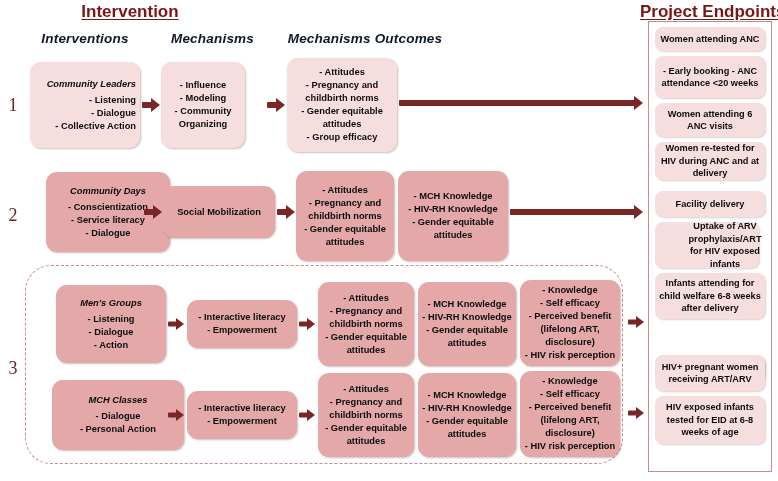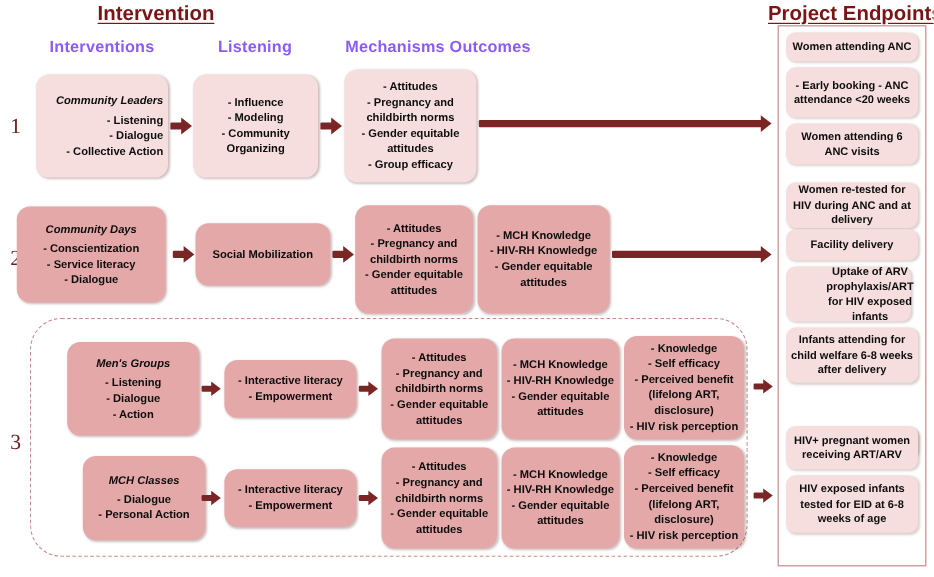--- a/index.html
+++ b/index.html
@@ -9,23 +9,24 @@
     font-family:"Liberation Sans", sans-serif;
     overflow:hidden;
     position:relative;
     color:#111;
   }
   #canvas{position:absolute;left:0;top:0;width:778px;height:481px;}
 
   
   .col-head{
     position:absolute;
+    font-style:italic;
     font-weight:bold;
     font-size:13.5px;
-    color:#8b5cf6;
+    color:#0f172a;
     text-align:center;
     white-space:nowrap;
     letter-spacing:.2px;
   }
   .section-head{
     position:absolute;
     font-weight:bold;
     font-size:17px;
     color:#7a1515;
     text-align:center;
@@ -107,21 +108,21 @@
 </style>
 </head>
 <body>
 
 <div id="canvas">
 
   <div class="section-head" style="left:40px;top:2px;width:180px;">Intervention</div>
   <div class="section-head" style="left:640px;top:2px;width:138px;">Project Endpoints</div>
 
   <div class="col-head" style="left:20px;top:31px;width:130px;">Interventions</div>
-  <div class="col-head" style="left:155px;top:31px;width:115px;">Listening</div>
+  <div class="col-head" style="left:155px;top:31px;width:115px;">Mechanisms</div>
   <div class="col-head" style="left:285px;top:31px;width:160px;">Mechanisms Outcomes</div>
 
   <div class="row-num" style="left:2px;top:95px;width:22px;">1</div>
   <div class="row-num" style="left:2px;top:205px;width:22px;">2</div>
   <div class="row-num" style="left:2px;top:358px;width:22px;">3</div>
 
   <div class="dashed-group" style="left:25px;top:265px;width:598px;height:199px;"></div>
 
   <div class="box light" style="left:30px;top:62px;width:110px;height:86px;text-align:right;">
     <div class="inner">
@@ -130,21 +131,21 @@
       <span class="li">- Dialogue</span>
       <span class="li">- Collective Action</span>
     </div>
   </div>
 
   <div class="arrow" style="left:142px;top:105px;width:18px;">
     <div class="shaft" style="width:10px;"></div>
       <div class="head" style="left:9px;"></div>
   </div>
 
-  <div class="box light" style="left:161px;top:62px;width:104px;height:86px;">
+  <div class="box light" style="left:161px;top:62px;width:84px;height:86px;">
     <div class="inner">
       <span class="li">- Influence</span>
       <span class="li">- Modeling</span>
       <span class="li">- Community Organizing</span>
     </div>
   </div>
 
   <div class="arrow" style="left:267px;top:105px;width:18px;">
     <div class="shaft" style="width:10px;"></div>
       <div class="head" style="left:9px;"></div>
@@ -157,21 +158,21 @@
       <span class="li">- Gender equitable attitudes</span>
       <span class="li">- Group efficacy</span>
     </div>
   </div>
 
   <div class="arrow" style="left:399px;top:103px;width:246px;">
     <div class="shaft" style="width:236px;"></div>
       <div class="head" style="left:235px;"></div>
   </div>
 
-  <div class="box dark" style="left:14px;top:172px;width:124px;height:80px;">
+  <div class="box dark" style="left:46px;top:172px;width:124px;height:80px;">
     <div class="inner">
       <span class="ttl">Community Days</span>
       <span class="li">- Conscientization</span>
       <span class="li">- Service literacy</span>
       <span class="li">- Dialogue</span>
     </div>
   </div>
 
   <div class="arrow" style="left:144px;top:212px;width:18px;">
     <div class="shaft" style="width:10px;"></div>
@@ -259,21 +260,21 @@
       <span class="li">- Perceived benefit (lifelong ART, disclosure)</span>
       <span class="li">- HIV risk perception</span>
     </div>
   </div>
 
   <div class="arrow thin" style="left:628px;top:322px;width:17px;">
     <div class="shaft" style="width:9px;"></div>
       <div class="head" style="left:8px;"></div>
   </div>
 
-  <div class="box dark" style="left:69px;top:380px;width:102px;height:70px;">
+  <div class="box dark" style="left:52px;top:380px;width:132px;height:70px;">
     <div class="inner">
       <span class="ttl">MCH Classes</span>
       <span class="li">- Dialogue</span>
       <span class="li">- Personal Action</span>
     </div>
   </div>
 
   <div class="arrow thin" style="left:168px;top:415px;width:17px;">
     <div class="shaft" style="width:9px;"></div>
       <div class="head" style="left:8px;"></div>
@@ -319,21 +320,21 @@
   <div class="arrow thin" style="left:628px;top:413px;width:17px;">
     <div class="shaft" style="width:9px;"></div>
       <div class="head" style="left:8px;"></div>
   </div>
 
   <div class="endpoints-frame" style="left:648px;top:21px;width:124px;height:451px;"></div>
 
   <div class="box ep" style="left:655px;top:27px;width:110px;height:24px;">Women attending ANC</div>
   <div class="box ep" style="left:655px;top:56px;width:110px;height:42px;">- Early booking - ANC attendance &lt;20 weeks</div>
   <div class="box ep" style="left:655px;top:103px;width:110px;height:34px;">Women attending 6 ANC visits</div>
-  <div class="box ep" style="left:655px;top:152px;width:110px;height:38px;">Women re-tested for HIV during ANC and at delivery</div>
+  <div class="box ep" style="left:655px;top:142px;width:110px;height:38px;">Women re-tested for HIV during ANC and at delivery</div>
   <div class="box ep" style="left:655px;top:191px;width:110px;height:26px;">Facility delivery</div>
   <div class="box ep" style="left:655px;top:222px;width:104px;height:46px;padding-left:40px;">Uptake of ARV prophylaxis/ART for HIV exposed infants</div>
   <div class="box ep" style="left:655px;top:273px;width:110px;height:46px;">Infants attending for child welfare 6-8 weeks after delivery</div>
   <div class="box ep" style="left:655px;top:324px;width:110px;height:26px;margin-top:32px;">Male partners tested</div>
   <div class="box ep" style="left:655px;top:355px;width:110px;height:36px;">HIV+ pregnant women receiving ART/ARV</div>
   <div class="box ep" style="left:655px;top:396px;width:110px;height:48px;">HIV exposed infants tested for EID at 6-8 weeks of age</div>
 
 </div>
 
 </body></html>

